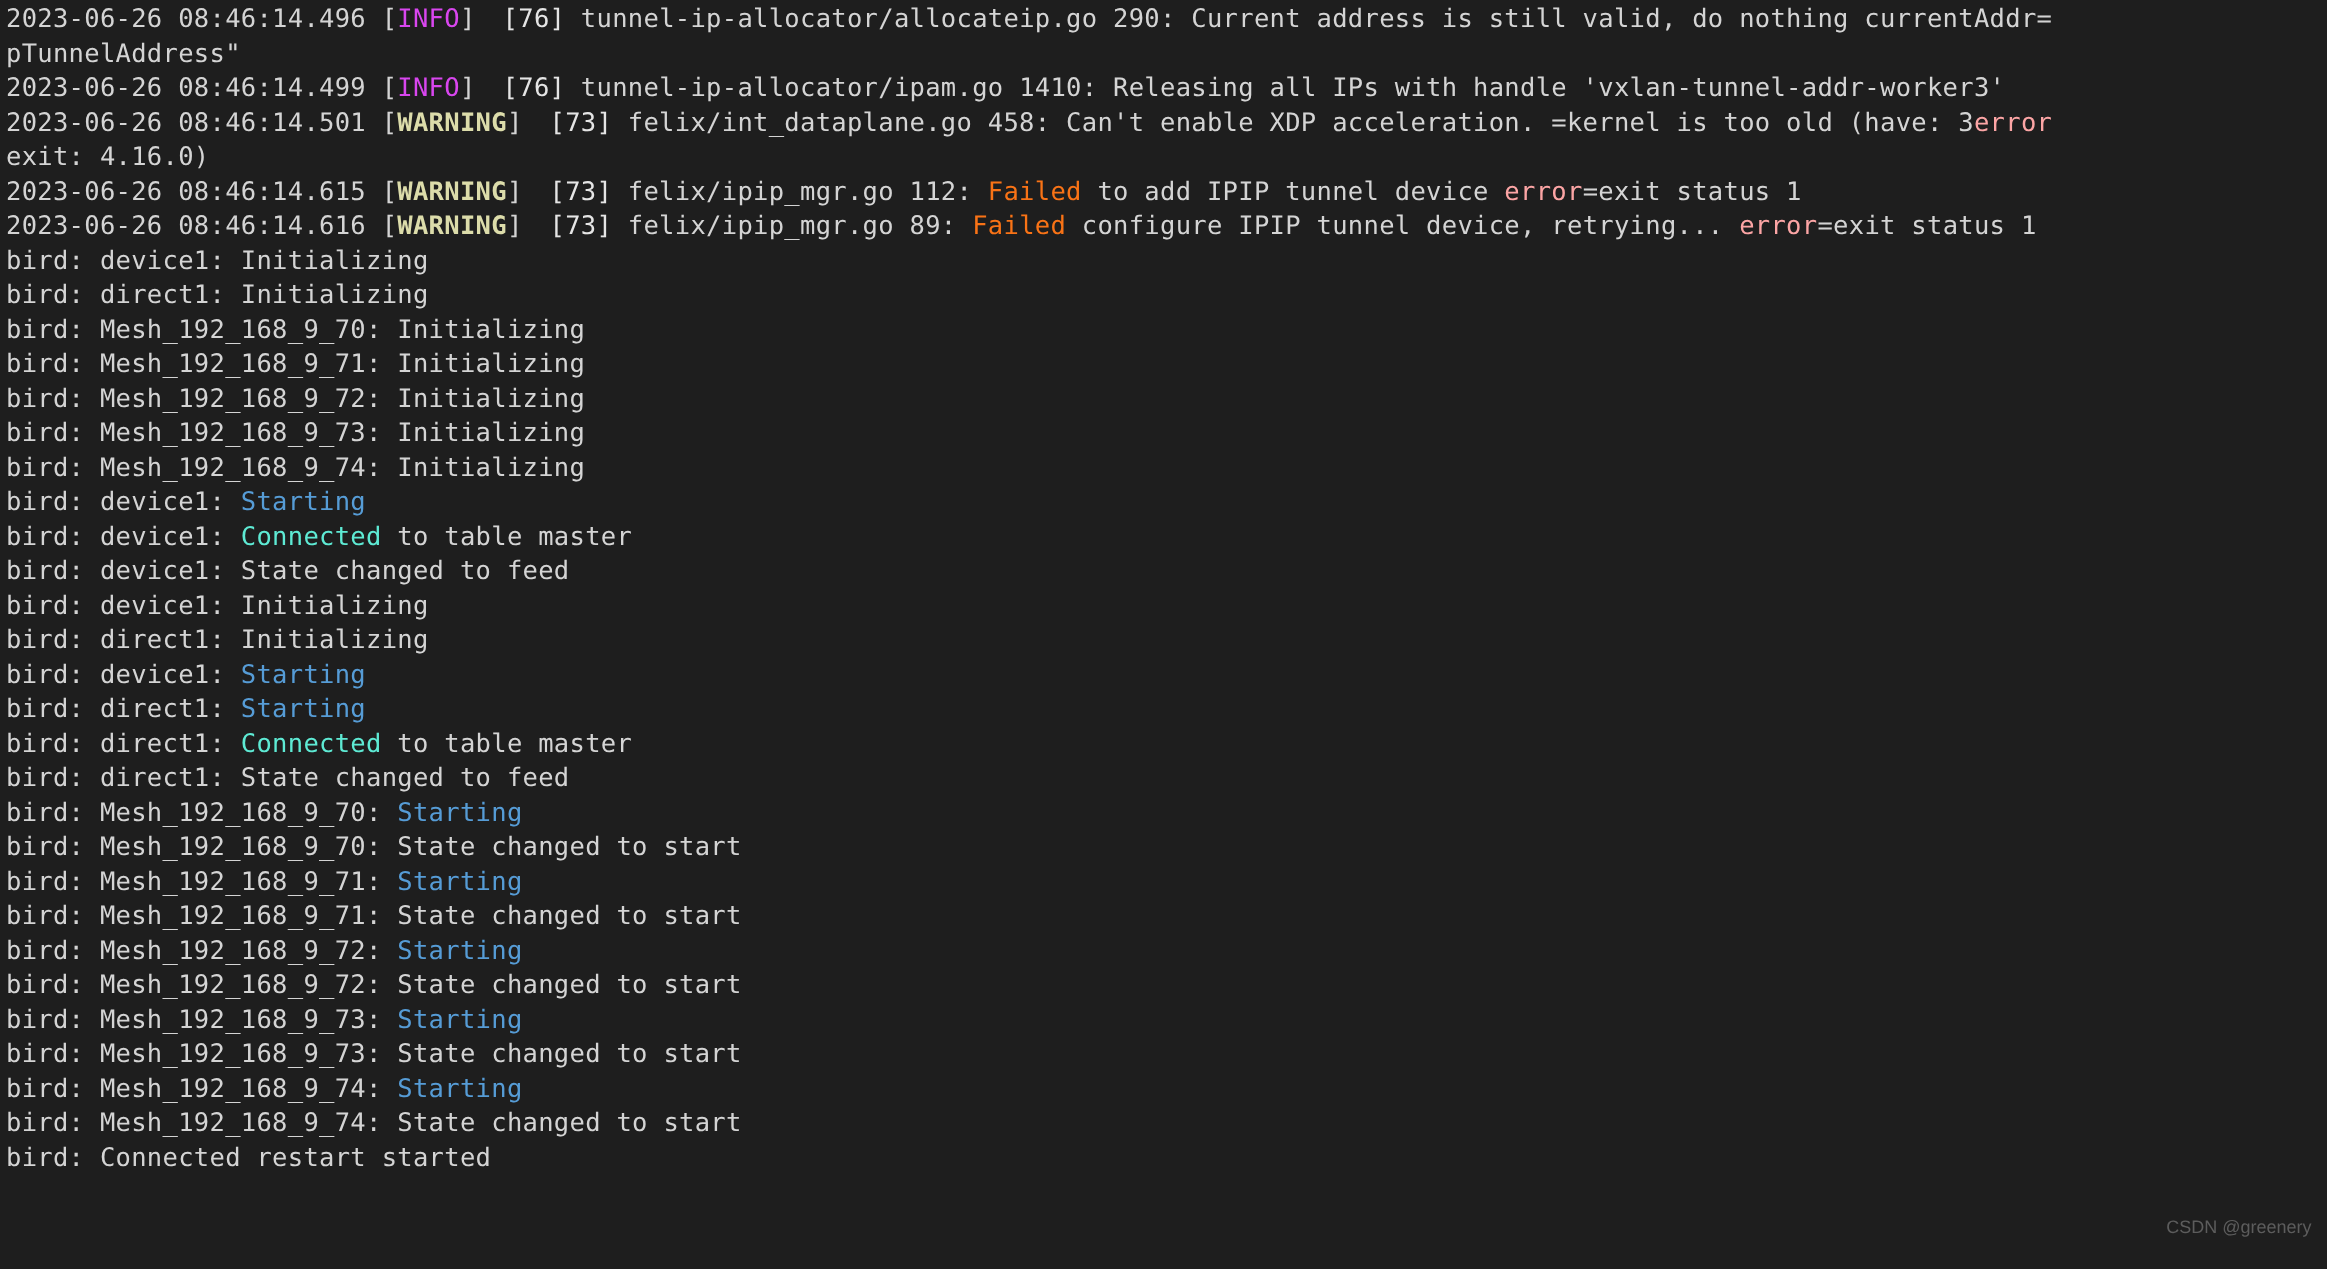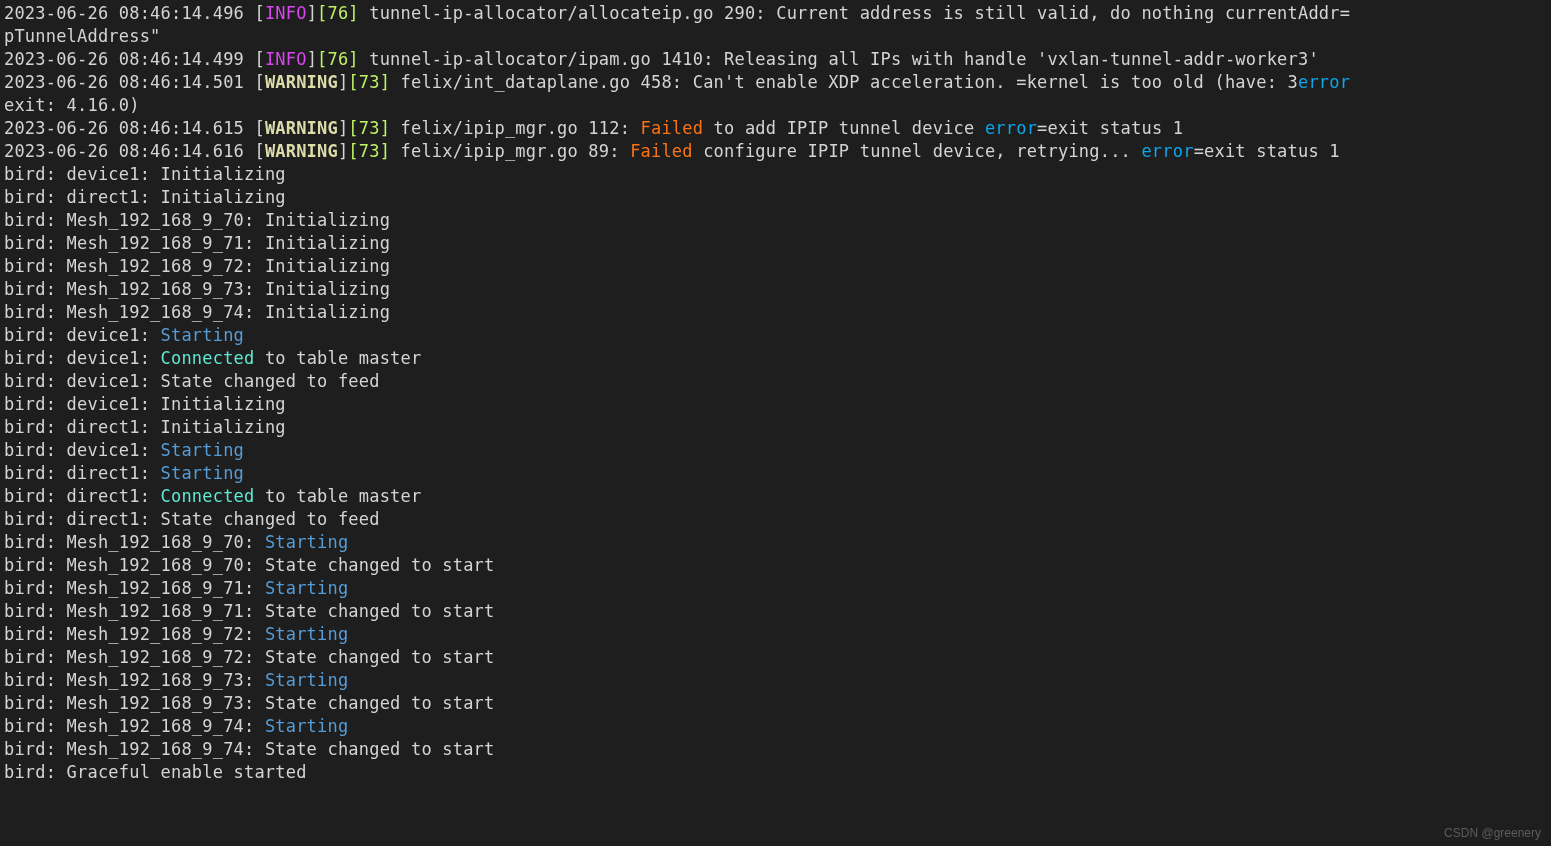--- a/index.html
+++ b/index.html
@@ -16,29 +16,29 @@
     font-family: "SFMono-Regular","Consolas","DejaVu Sans Mono","Liberation Mono",monospace;
     font-size: 17px;
     line-height: 23px;
     letter-spacing: 0.2px;
     color: #d4d4d4;
     white-space: pre-wrap;
     word-break: break-all;
   }
   .c-info    { color: #d946ef; }
   .c-warn    { color: #dcdcaa; font-weight: bold; }
-  .c-thread  { color: #bef264; }
-  .c-error   { color: #0ea5e9; }
+  .c-thread  { color: #e5e5e5; margin-left: 18px; }
+  .c-error   { color: #fca5a5; }
   .c-failed  { color: #f97316; }
   .c-start   { color: #569cd6; text-align: center; }
   .c-connect { color: #5eead4; }
   .watermark {
     position: absolute;
     right: 10px;
-    bottom: 6px;
+    bottom: 21px;
     font-family: Arial, sans-serif;
     font-size: 12px;
     color: #777;
     opacity: 0.7;
   }
 </style>
 </head>
 <body>
 
 <pre class="terminal" id="terminal"><span>2023-06-26 08:46:14.496 [<span class="c-info">INFO</span>]<span class="c-thread">[76]</span> tunnel-ip-allocator/allocateip.go 290: Current address is still valid, do nothing currentAddr=</span>
@@ -67,15 +67,15 @@
 <span>bird: Mesh_192_168_9_70: <span class="c-start">Starting</span></span>
 <span>bird: Mesh_192_168_9_70: <span>State changed to start</span></span>
 <span>bird: Mesh_192_168_9_71: <span class="c-start">Starting</span></span>
 <span>bird: Mesh_192_168_9_71: <span>State changed to start</span></span>
 <span>bird: Mesh_192_168_9_72: <span class="c-start">Starting</span></span>
 <span>bird: Mesh_192_168_9_72: <span>State changed to start</span></span>
 <span>bird: Mesh_192_168_9_73: <span class="c-start">Starting</span></span>
 <span>bird: Mesh_192_168_9_73: <span>State changed to start</span></span>
 <span>bird: Mesh_192_168_9_74: <span class="c-start">Starting</span></span>
 <span>bird: Mesh_192_168_9_74: <span>State changed to start</span></span>
-<span>bird: <span>Graceful enable started</span></span></pre>
+<span>bird: <span>Connected restart started</span></span></pre>
 
 <div class="watermark">CSDN @greenery</div>
 
 </body></html>

